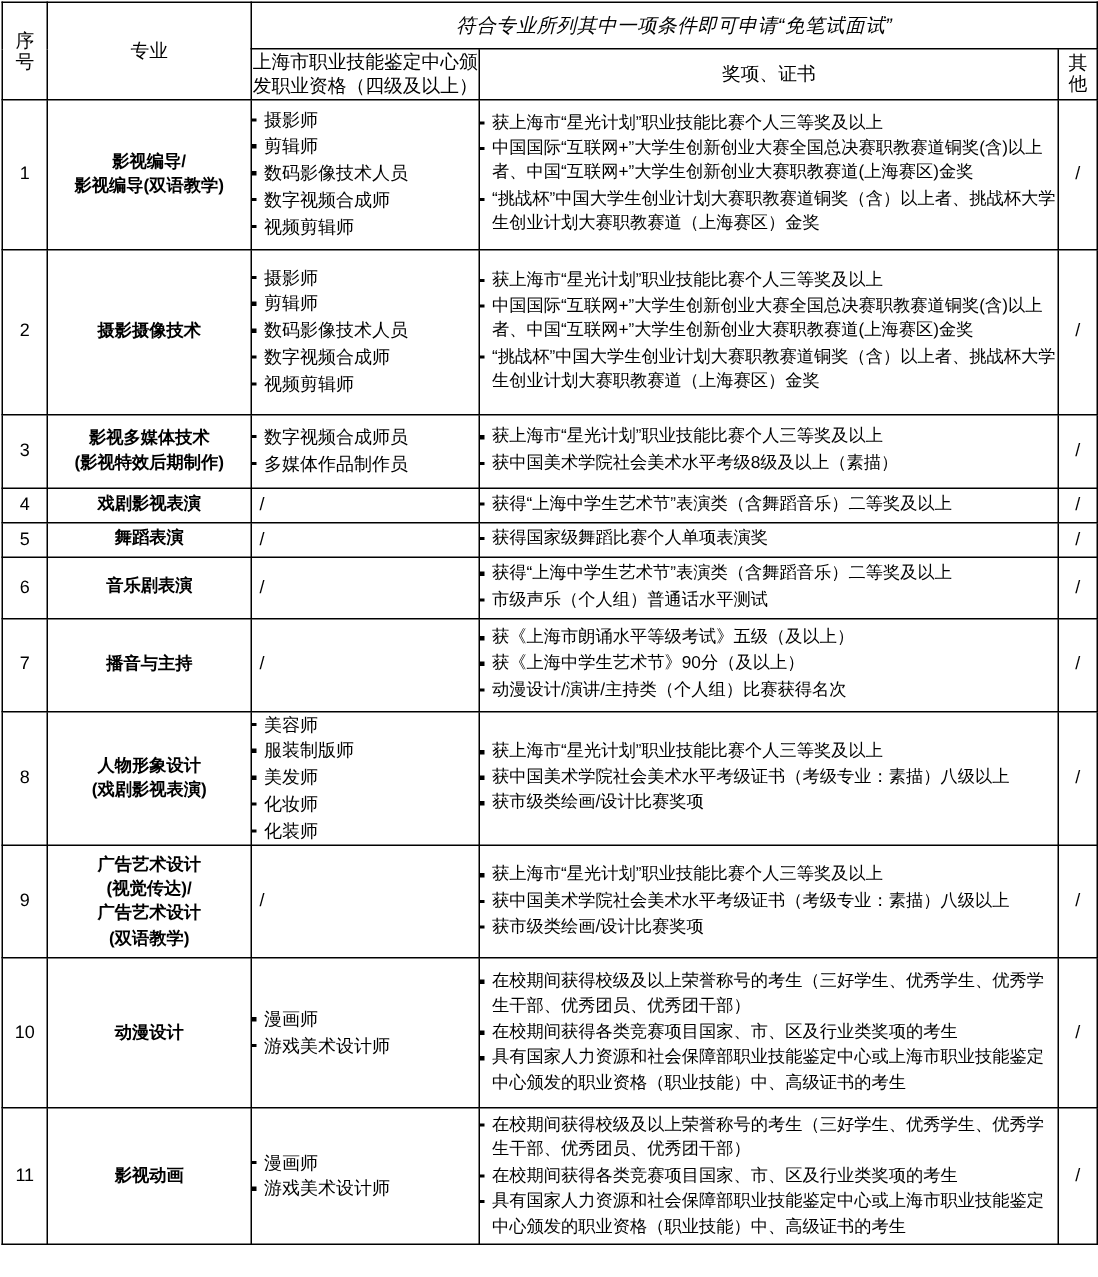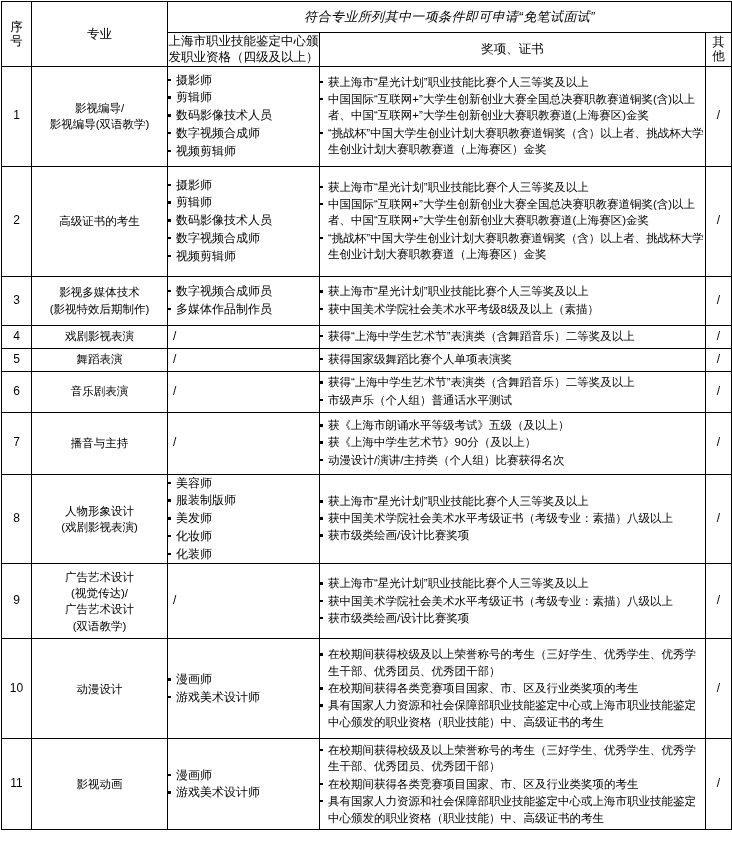--- a/index.html
+++ b/index.html
@@ -74,21 +74,21 @@
     text-align: center;
     font-weight: bold;
     font-size: 12px;
   }
   .major-cell {
     text-align: center;
     font-size: 11.5px;
     line-height: 1.42;
     padding: 2px 2px;
   }
-  .major-cell .ml { display: block; }
+  .major-cell .ml { display: block; font-weight: bold; }
 
   .list-cell {
     padding: 3px 3px 3px 5px;
     font-size: 12px;
     line-height: 1.48;
   }
   .list-cell.slash {
     padding-left: 5px;
     font-size: 12px;
   }
@@ -173,21 +173,21 @@
               <li>获上海市“星光计划”职业技能比赛个人三等奖及以上</li>
               <li>中国国际“互联网+”大学生创新创业大赛全国总决赛职教赛道铜奖(含)以上者、中国“互联网+”大学生创新创业大赛职教赛道(上海赛区)金奖</li>
               <li>“挑战杯”中国大学生创业计划大赛职教赛道铜奖（含）以上者、挑战杯大学生创业计划大赛职教赛道（上海赛区）金奖</li>
             </ul>
           </td>
           <td class="other-cell">/</td>
         </tr>
         <tr style="height: 110px;">
           <td class="seq-cell">2</td>
           <td class="major-cell">
-            <span class="ml">高级证书的考生</span>
+            <span class="ml">摄影摄像技术</span>
           </td>
           <td class="list-cell">
             <ul class="bl tight">
               <li>摄影师</li>
               <li>剪辑师</li>
               <li>数码影像技术人员</li>
               <li>数字视频合成师</li>
               <li>视频剪辑师</li>
             </ul>
           </td>

